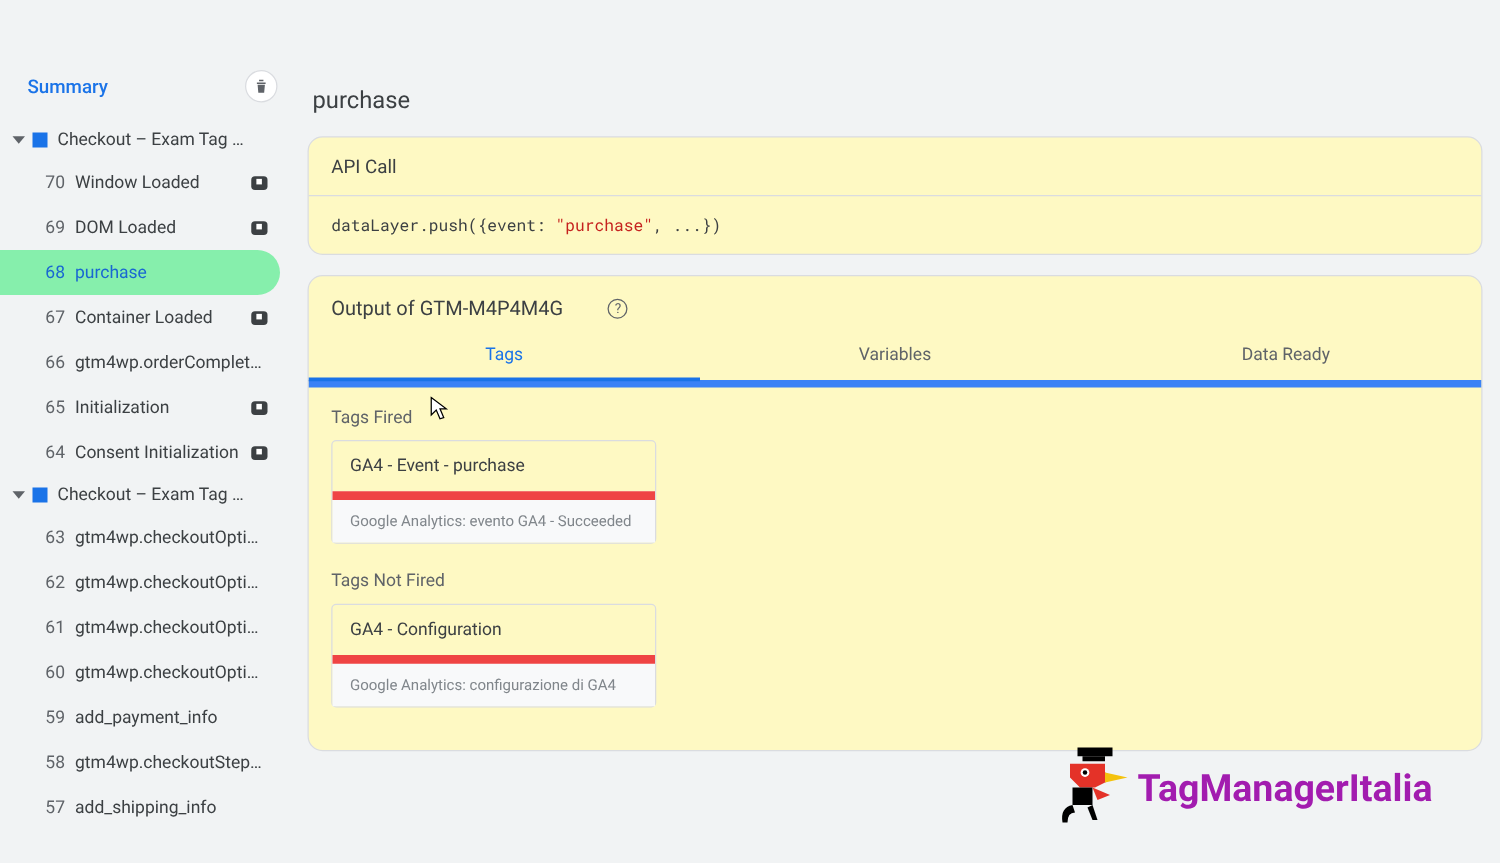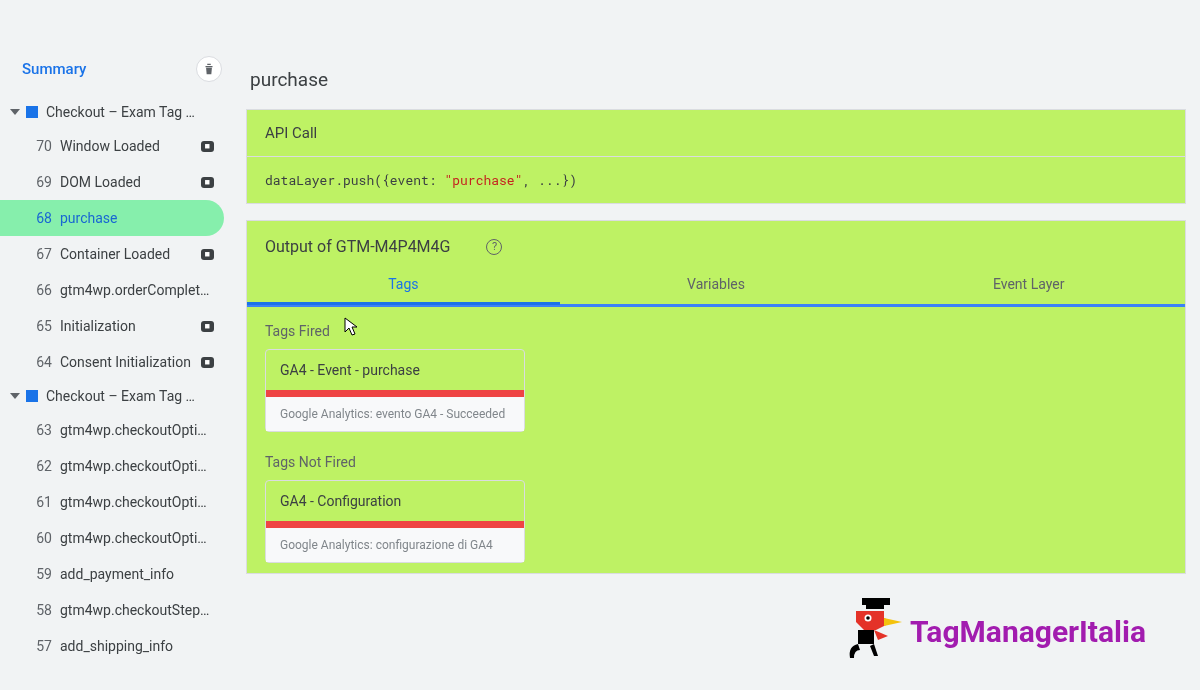--- a/index.html
+++ b/index.html
@@ -107,23 +107,23 @@
     padding: 10px 14px 0 14px;
     overflow: hidden;
   }
   .page-title {
     font-size: 19px;
     color: #3c4043;
     font-weight: 400;
     margin: 18px 0 18px 4px;
   }
   .card {
-    background: #bef264;
+    background: #fef9c3;
     border: 1px solid #dadce0;
-    border-radius: 0;
+    border-radius: 12px;
     margin-bottom: 16px;
   }
   .card-sec {
     padding: 14px 18px;
     border-bottom: 1px solid #dadce0;
   }
   .card-sec:last-child { border-bottom: none; }
   .card-sec h3 {
     font-size: 15px;
     color: #3c4043;
@@ -147,42 +147,42 @@
     width: 16px; height: 16px;
     border: 1.5px solid #5f6368;
     border-radius: 50%;
     display: inline-flex; align-items: center; justify-content: center;
     font-size: 11px;
     color: #5f6368;
     margin-left: 8px;
   }
   .tabs {
     display: flex;
-    border-bottom: 3px solid #3b82f6;
+    border-bottom: 6px solid #3b82f6;
   }
   .tab {
     flex: 1;
     text-align: center;
     padding: 12px 0;
     font-size: 14px;
     color: #5f6368;
     cursor: pointer;
     position: relative;
   }
   .tab.active {
     color: #1a73e8;
   }
   .tab.active::after {
     content: "";
     position: absolute;
     left: 0; right: 0; bottom: -1px;
     height: 3px;
     background: #1a73e8;
   }
-  .tags-body { padding: 16px 18px 10px 18px; }
+  .tags-body { padding: 16px 18px 34px 18px; }
   .sec-lbl {
     font-size: 14px;
     color: #5f6368;
     margin-bottom: 10px;
   }
   .tag-card {
     border: 1px solid #dadce0;
     border-radius: 4px;
     width: 260px;
     margin-bottom: 22px;
@@ -317,21 +317,21 @@
     </div>
 
     <div class="card">
       <div class="output-head">
         <span><span>Output of </span><span>GTM-M4P4M4G</span></span>
         <span class="help-ic">?</span>
       </div>
       <div class="tabs">
         <div class="tab active">Tags</div>
         <div class="tab">Variables</div>
-        <div class="tab">Event Layer</div>
+        <div class="tab">Data Ready</div>
       </div>
       <div class="tags-body">
         <div class="sec-lbl">Tags Fired</div>
         <div class="tag-card">
           <div class="tn">GA4 - Event - purchase</div>
           <div class="td">Google Analytics: evento GA4 - Succeeded</div>
         </div>
         <div class="sec-lbl">Tags Not Fired</div>
         <div class="tag-card" style="margin-bottom:0">
           <div class="tn">GA4 - Configuration</div>

